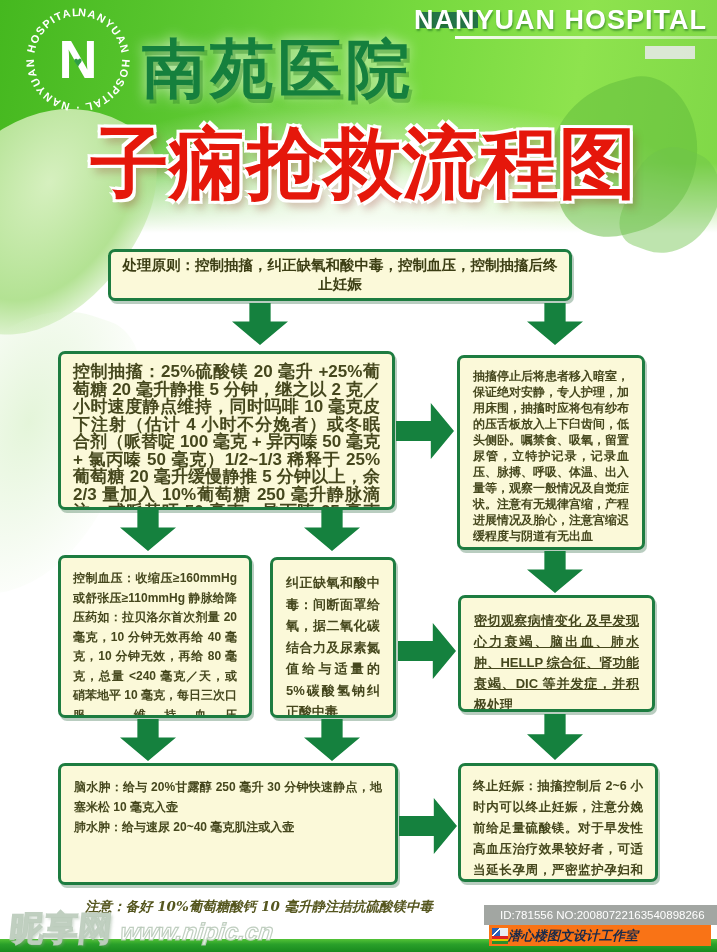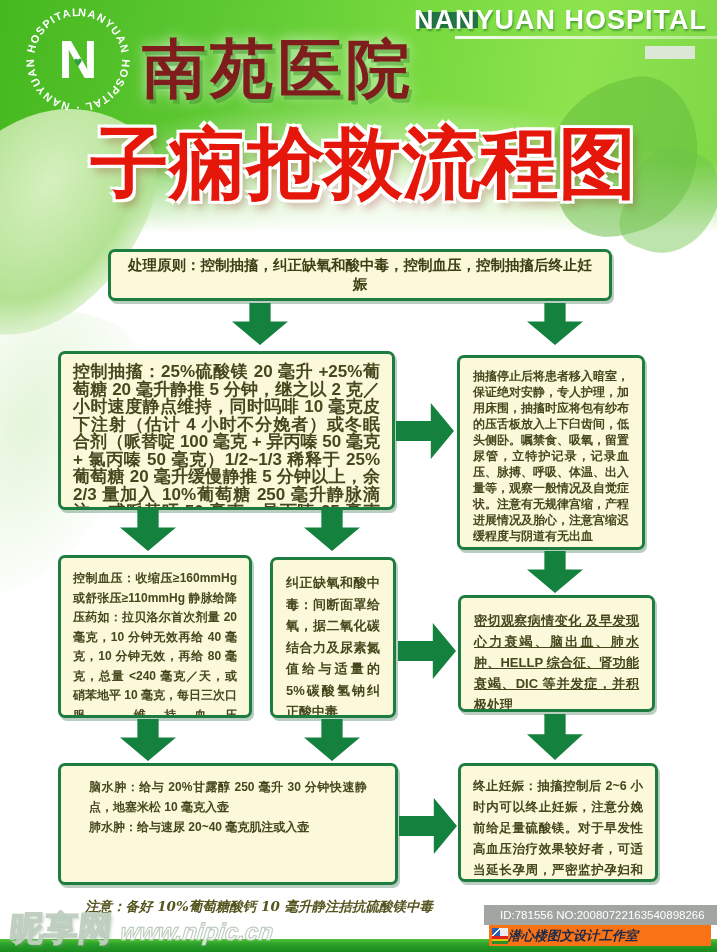--- a/index.html
+++ b/index.html
@@ -25,38 +25,38 @@
     border-radius:70% 30% 60% 40%;transform:rotate(18deg);}
 
   .brand-en{position:absolute;right:10px;top:5px;font-size:27px;font-weight:800;color:#fff;
     letter-spacing:1px;text-shadow:1px 2px 2px rgba(30,110,30,.55);}
   .hdr-bar{position:absolute;left:418px;top:12px;width:60px;height:16px;background:#14604a;opacity:.85;}
   .hdr-line{position:absolute;left:455px;top:36px;width:262px;height:3px;
     background:linear-gradient(90deg,rgba(255,255,255,.95),rgba(255,255,255,.35));}
   .hdr-chip{position:absolute;left:645px;top:46px;width:50px;height:13px;background:#dfe8dc;opacity:.95;}
 
   .logo{position:absolute;left:22px;top:4px;width:112px;height:112px;}
-  .hospital-zh{position:absolute;left:142px;top:26px;font-size:64px;font-weight:900;color:#7f1d1d;
+  .hospital-zh{position:absolute;left:142px;top:26px;font-size:64px;font-weight:900;color:#15803d;
     letter-spacing:4px;text-shadow:3px 4px 0 rgba(45,130,35,.4),0 0 14px rgba(255,255,255,.8);white-space:nowrap;}
   .poster-title{position:absolute;left:56px;top:112px;width:615px;text-align:center;
     font-size:78px;font-weight:900;color:#e5170b;white-space:nowrap;
     text-shadow:-3px -3px 0 #fff,3px -3px 0 #fff,-3px 3px 0 #fff,3px 3px 0 #fff,5px 7px 8px rgba(140,40,30,.35);}
 
   
   .fbox{position:absolute;box-sizing:border-box;background:#fbf9d9;border:3px solid #1d7c40;
     border-radius:7px;box-shadow:2px 3px 0 rgba(22,90,45,.3);color:#45471d;font-weight:bold;
     text-align:justify;overflow:hidden;}
-  .b-principle{left:108px;top:249px;width:504px;height:52px;display:flex;align-items:center;
+  .b-principle{left:108px;top:249px;width:464px;height:52px;display:flex;align-items:center;
     justify-content:center;text-align:center;font-size:14.5px;color:#3c3e14;padding:0 10px;}
   .b-convulsion{left:58px;top:351px;width:337px;height:159px;padding:9px 12px;font-size:17px;line-height:17.5px;}
   .b-after{left:457px;top:355px;width:188px;height:195px;padding:10px 13px;font-size:12px;line-height:16px;}
   .b-bp{left:58px;top:555px;width:194px;height:163px;padding:11px 12px;font-size:12px;line-height:19.5px;}
   .b-hypoxia{left:270px;top:557px;width:126px;height:161px;padding:12px 13px;font-size:13px;line-height:21.5px;}
   .b-observe{left:458px;top:595px;width:197px;height:117px;padding:12px 13px;font-size:13px;line-height:21px;text-decoration:underline;}
-  .b-comp{left:58px;top:763px;width:340px;height:122px;padding:11px 28px;font-size:12px;line-height:20px;}
+  .b-comp{left:58px;top:763px;width:340px;height:122px;padding:11px 13px;font-size:12px;line-height:20px;}
   .b-term{left:458px;top:763px;width:200px;height:119px;padding:10px 12px;font-size:12.5px;line-height:21px;}
 
   
   .arr{position:absolute;background:#15813e;}
   .a-down{width:56px;height:42px;clip-path:polygon(31% 0,69% 0,69% 44%,100% 44%,50% 100%,0 44%,31% 44%);}
   .a-right{width:58px;height:56px;clip-path:polygon(0 32%,60% 32%,60% 0,100% 50%,60% 100%,60% 68%,0 68%);}
   .a1{left:232px;top:303px;} .a2{left:527px;top:303px;}
   .a3{left:396px;top:403px;} .a4{left:120px;top:509px;}
   .a5{left:304px;top:509px;} .a6{left:527px;top:551px;}
   .a7{left:398px;top:623px;} .a8{left:120px;top:719px;}

